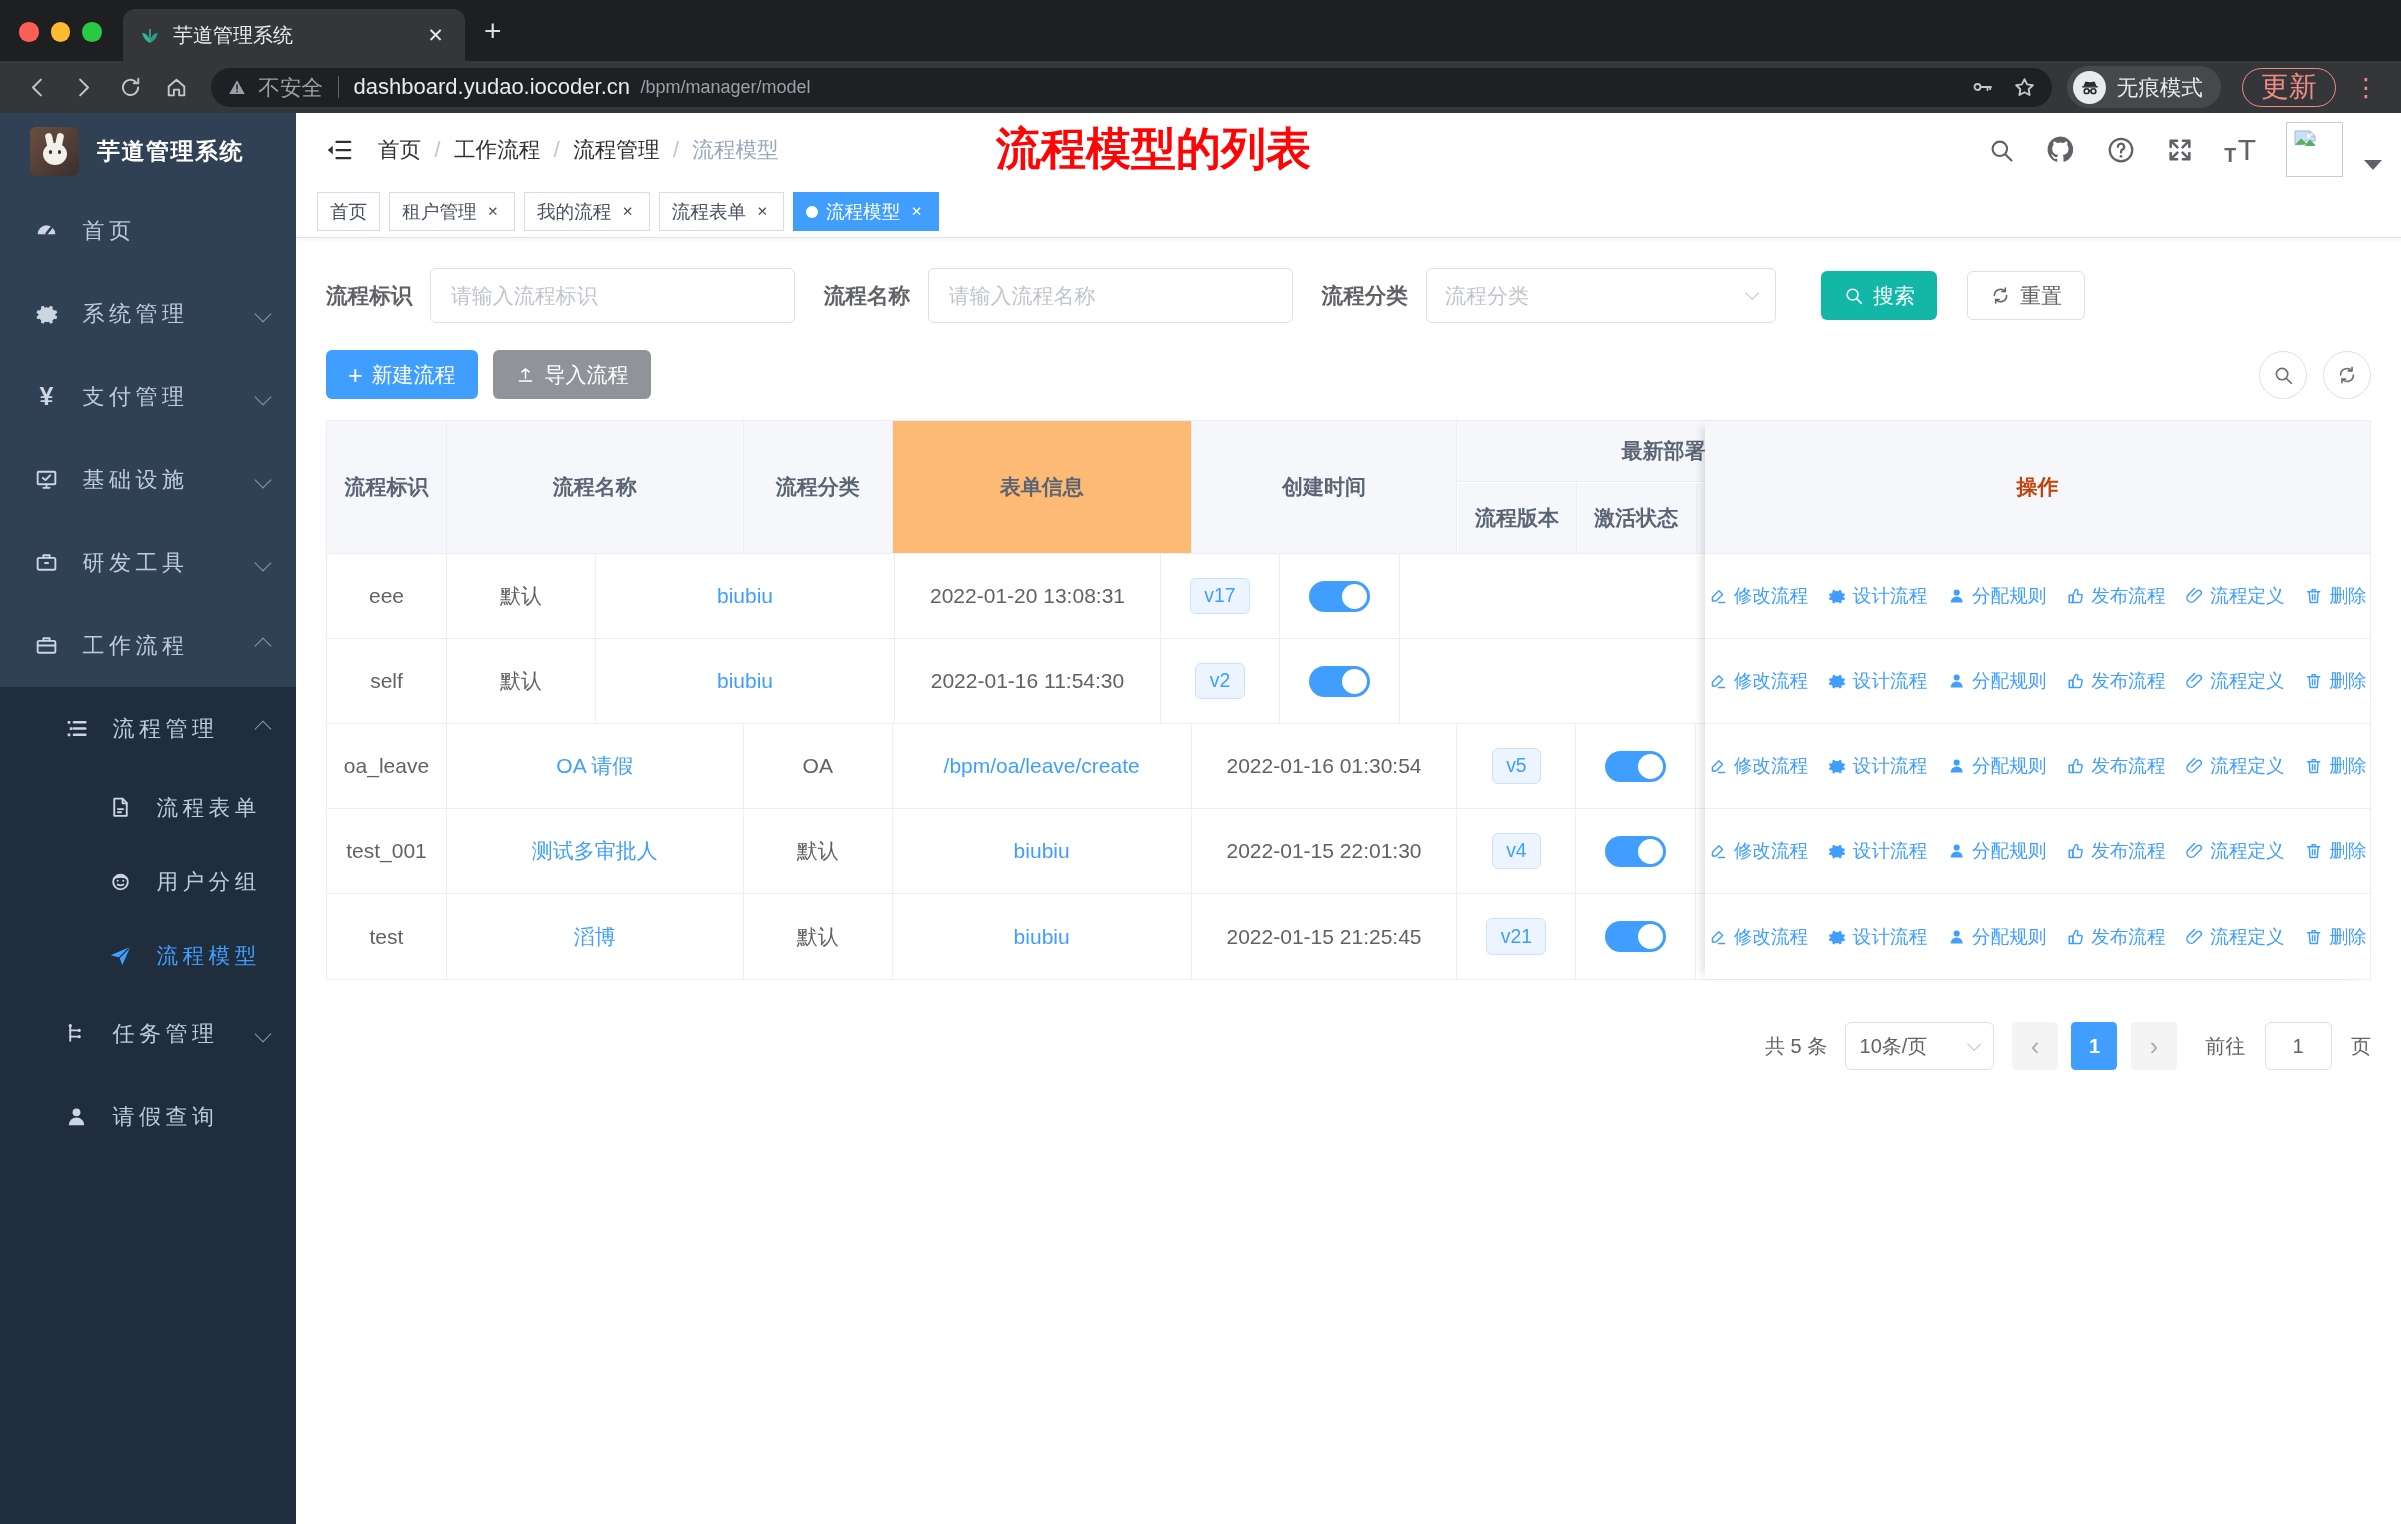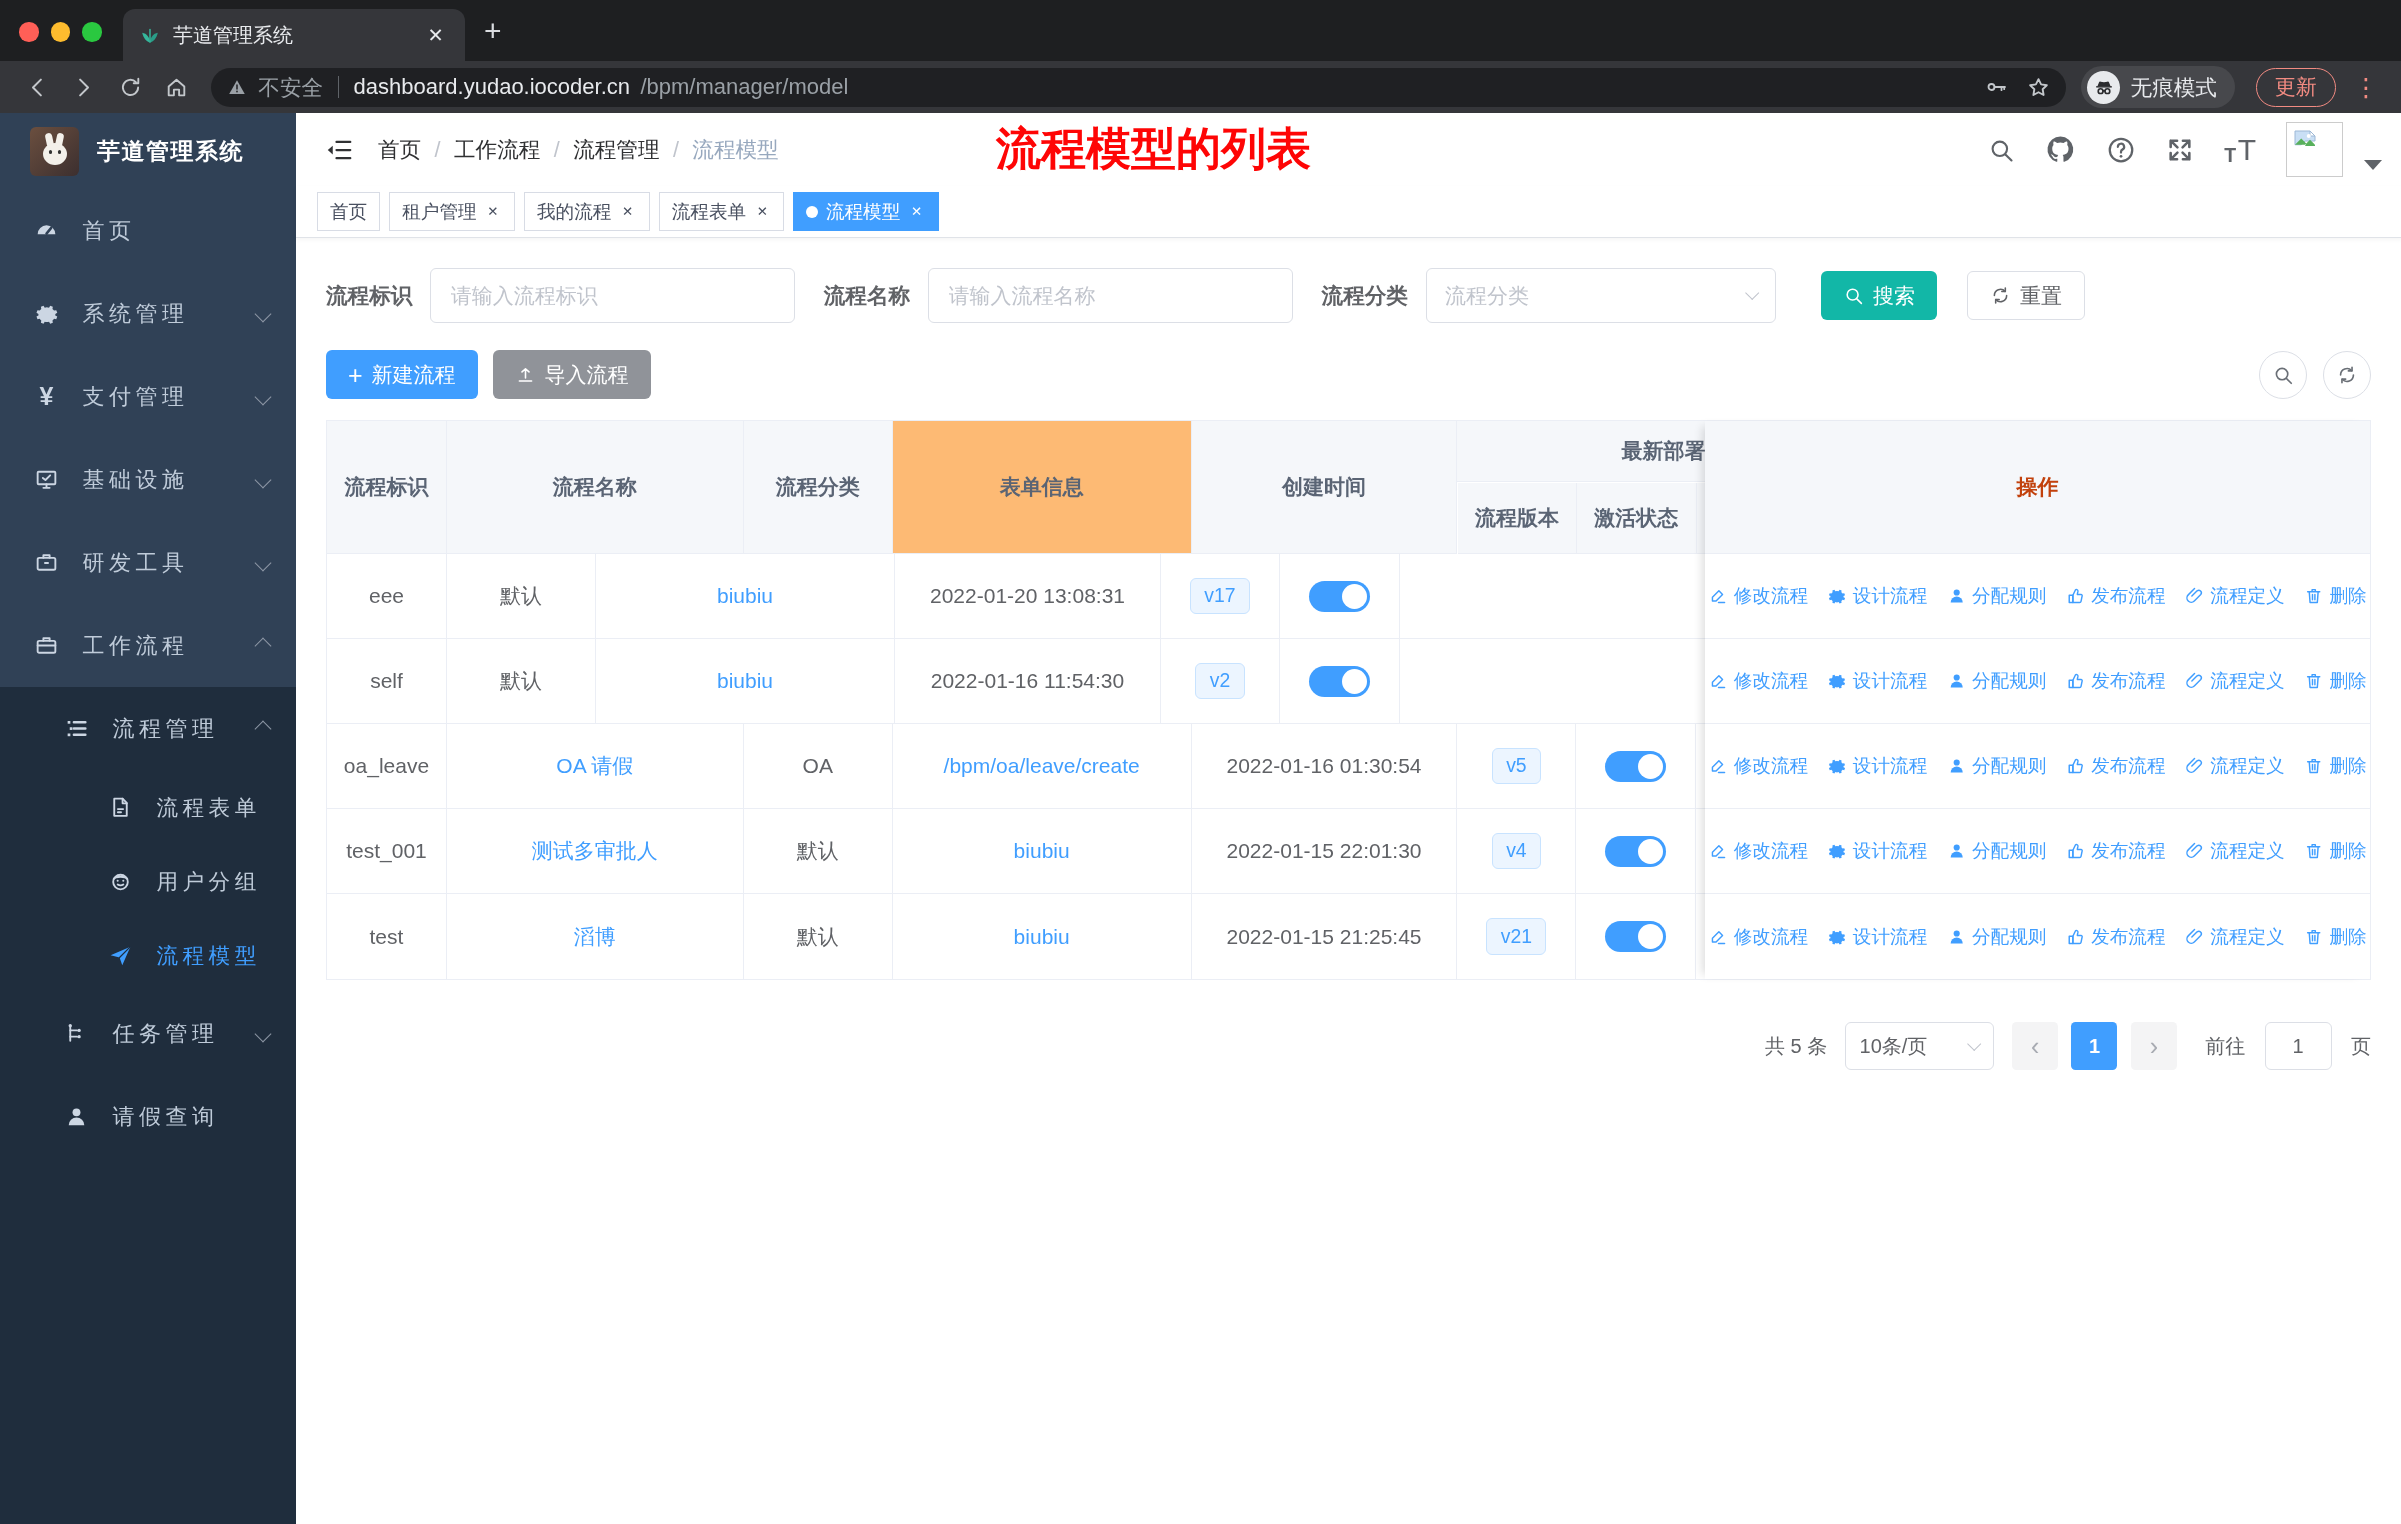--- a/index.html
+++ b/index.html
@@ -18,28 +18,28 @@
     align-items:center; justify-content:center; border-radius:50%; }
   .newtab { color:#dadce0; font-size:30px; font-weight:300; padding:0 0 13.4px 19.4px; }
   .chrome-bar { height:52px; background:#35363a; display:flex; align-items:center; padding:0 18px; gap:7.4px; }
   .nav-ic { width:39px; height:39px; display:flex; align-items:center; justify-content:center;
     color:#c3c7cb; border-radius:50%; }
   .omnibox { flex:1; height:39px; background:#1f2023; border-radius:19.4px; margin:0 7.4px;
     display:flex; align-items:center; padding:0 15px; gap:10.4px; }
   .sec-label { color:#9aa0a6; font-size:21.6px; }
   .omni-sep { width:0.7px; height:22px; background:#5f6368; margin:0 4.5px; }
   .url-host { color:#e8eaed; font-size:22px; }
-  .url-path { color:#9aa0a6; font-size:22px; }
+  .url-path { color:#9aa0a6; font-size:18px; }
   .omni-right { margin-left:auto; display:flex; align-items:center; gap:18px; color:#c3c7cb; }
   .incog { height:42px; background:#47484c; border-radius:21px; display:flex; align-items:center;
     gap:10.4px; padding:0 18px 0 6px; color:#e8eaed; font-size:21.6px; }
   .incog-ava { width:33px; height:33px; background:#e8eaed; border-radius:50%;
     display:flex; align-items:center; justify-content:center; color:#2b2c2f; }
   .update-btn { height:39px; border:1.5px solid #f28b82; border-radius:19.4px; color:#f28b82;
-    font-size:21px; display:flex; align-items:center; padding:0 18px; margin-left:13.4px;text-align:right; }
+    font-size:28px; display:flex; align-items:center; padding:0 18px; margin-left:13.4px;text-align:right; }
   .menu-dots { color:#f28b82; font-size:25px; padding:0 4.5px 0 10.4px; letter-spacing:0; }
 
   
   .app { display:flex; height:1411px; }
   .aside { width:296px; background:#304156; display:flex; flex-direction:column; flex-shrink:0; }
   .logo-row { height:76px; display:flex; align-items:center; gap:18px; padding:0 0 0 30px; }
   .logo-img { width:49px; height:49px; border-radius:6px; overflow:hidden; position:relative;
     background:linear-gradient(135deg,#6b4f3f 0%,#3c2f2f 100%); display:flex; align-items:center; justify-content:center; }
   .logo-img .bunny { width:30px; height:34px; position:relative; }
   .bunny .head { position:absolute; left:3px; top:9px; width:24px; height:22px; background:#f3f0ea; border-radius:50%; }

